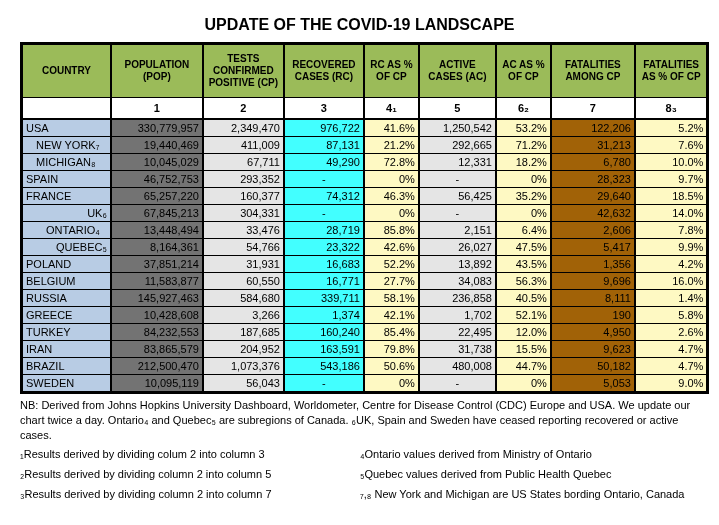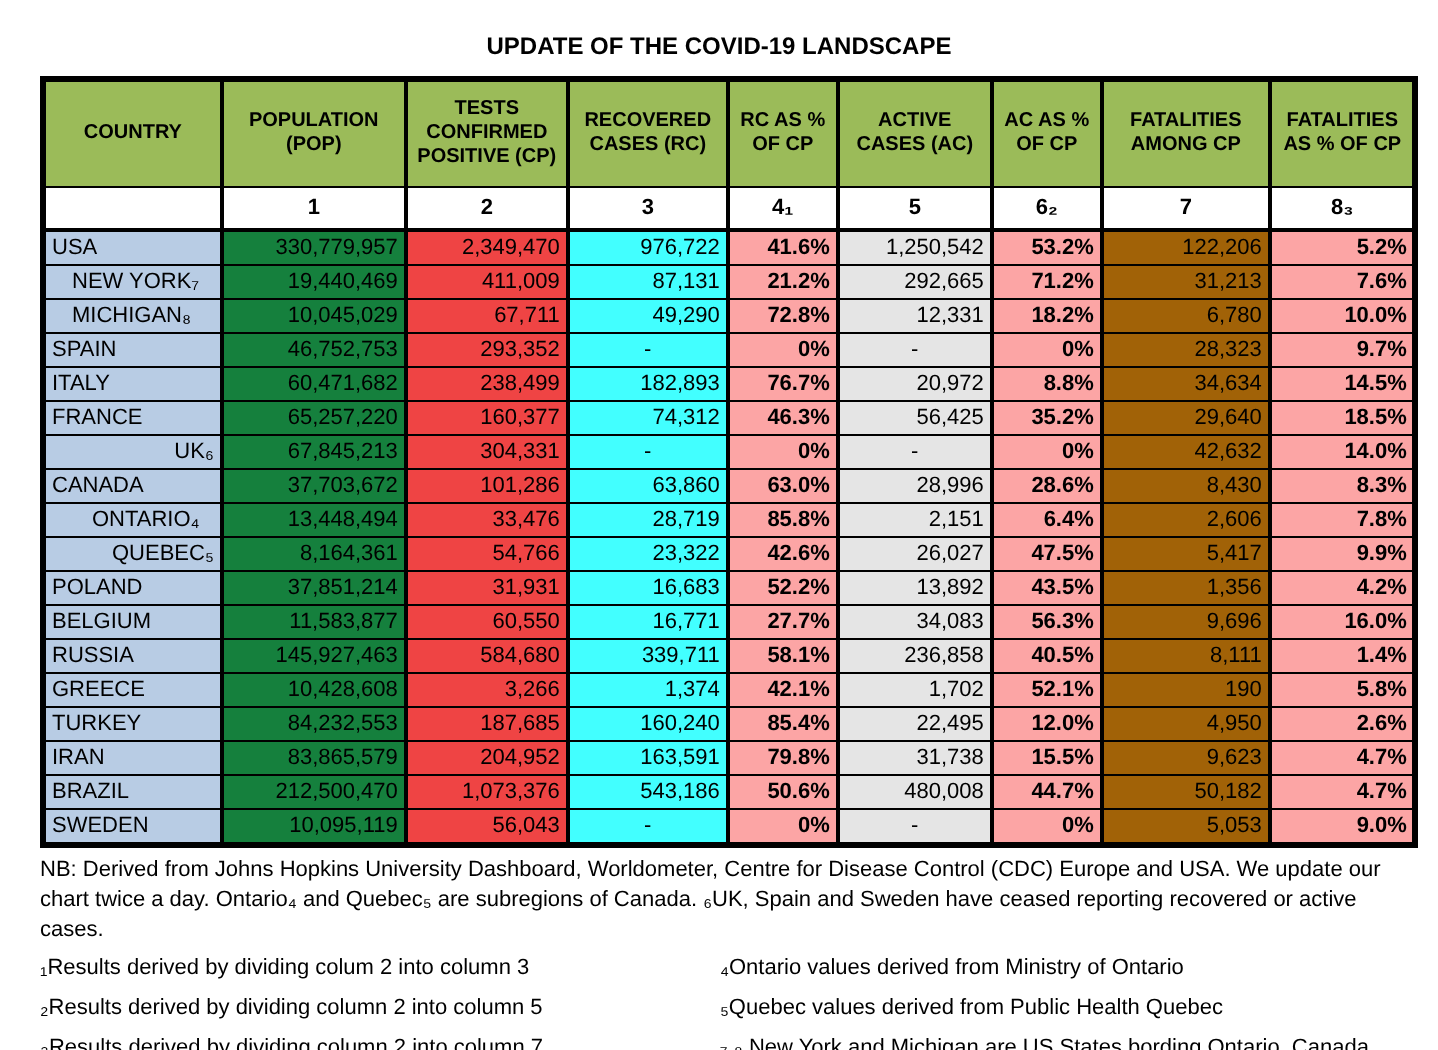--- a/index.html
+++ b/index.html
@@ -3,45 +3,45 @@
 <meta charset="utf-8">
 <style>
   html,body{margin:0;padding:0;}
   body{
     width:719px;height:525px;background:#ffffff;
     font-family:"Liberation Sans",sans-serif;color:#000;
     overflow:hidden;
   }
   .title{
     margin:16px 0 8px 0;text-align:center;
-    font-size:12px;font-weight:bold;letter-spacing:0px;
+    font-size:16px;font-weight:bold;letter-spacing:0px;
   }
   table.covid-table{
     border-collapse:collapse;table-layout:fixed;
     margin-left:20px;border:3px solid #000;
   }
   th,td{border:solid #000;border-width:1px 2px;overflow:hidden;}
   th.hdr{
     background:#9BBB59;font-size:10px;font-weight:bold;
     text-align:center;vertical-align:middle;line-height:12px;
     height:50px;padding:1px 2px;
   }
   td.num{
     background:#ffffff;font-weight:bold;text-align:center;
     font-size:11px;height:18px;border-bottom-width:2px;
   }
   tbody td{
     font-size:11px;height:16px;line-height:16px;
     padding:0 3px;white-space:nowrap;
   }
   .bg-blue{background:#B8CCE4;}
-  .bg-white{background:#15803d;}
-  .bg-orange{background:#ef4444;}
+  .bg-white{background:#737373;}
+  .bg-orange{background:#e5e5e5;}
   .bg-cyan{background:#42FFFF;margin-top:24px;}
-  .bg-yellow{background:#fca5a5;font-weight:bold;}
+  .bg-yellow{background:#fef9c3;}
   .bg-pink{background:#e5e5e5;}
   .bg-red{background:#a16207;}
   .val{text-align:right;}
   .country{text-align:left;}
   .dash{text-align:center;}
   .footer{
     margin:4px 0 0 20px;width:684px;font-size:11px;
   }
   .nb{margin:2px 0 5px 0;line-height:15px;}
   .footnotes{
@@ -130,62 +130,40 @@
           <td class="bg-white val">46,752,753</td>
           <td class="bg-orange val">293,352</td>
           <td class="bg-cyan val dash">-</td>
           <td class="bg-yellow val">0%</td>
           <td class="bg-pink val dash">-</td>
           <td class="bg-yellow val">0%</td>
           <td class="bg-red val">28,323</td>
           <td class="bg-yellow val">9.7%</td>
         </tr>
         <tr>
-          <td class="bg-blue country" style="padding-left: 3px;">ITALY</td>
-          <td class="bg-white val">60,471,682</td>
-          <td class="bg-orange val">238,499</td>
-          <td class="bg-cyan val">182,893</td>
-          <td class="bg-yellow val">76.7%</td>
-          <td class="bg-pink val">20,972</td>
-          <td class="bg-yellow val">8.8%</td>
-          <td class="bg-red val">34,634</td>
-          <td class="bg-yellow val">14.5%</td>
-        </tr>
-        <tr>
           <td class="bg-blue country" style="padding-left: 3px;">FRANCE</td>
           <td class="bg-white val">65,257,220</td>
           <td class="bg-orange val">160,377</td>
           <td class="bg-cyan val">74,312</td>
           <td class="bg-yellow val">46.3%</td>
           <td class="bg-pink val">56,425</td>
           <td class="bg-yellow val">35.2%</td>
           <td class="bg-red val">29,640</td>
           <td class="bg-yellow val">18.5%</td>
         </tr>
         <tr>
           <td class="bg-blue country" style="padding-left: 3px; text-align: right;">UK₆</td>
           <td class="bg-white val">67,845,213</td>
           <td class="bg-orange val">304,331</td>
           <td class="bg-cyan val dash">-</td>
           <td class="bg-yellow val">0%</td>
           <td class="bg-pink val dash">-</td>
           <td class="bg-yellow val">0%</td>
           <td class="bg-red val">42,632</td>
           <td class="bg-yellow val">14.0%</td>
-        </tr>
-        <tr>
-          <td class="bg-blue country" style="padding-left: 3px;">CANADA</td>
-          <td class="bg-white val">37,703,672</td>
-          <td class="bg-orange val">101,286</td>
-          <td class="bg-cyan val">63,860</td>
-          <td class="bg-yellow val">63.0%</td>
-          <td class="bg-pink val">28,996</td>
-          <td class="bg-yellow val">28.6%</td>
-          <td class="bg-red val">8,430</td>
-          <td class="bg-yellow val">8.3%</td>
         </tr>
         <tr>
           <td class="bg-blue country" style="padding-left: 23px;">ONTARIO₄</td>
           <td class="bg-white val">13,448,494</td>
           <td class="bg-orange val">33,476</td>
           <td class="bg-cyan val">28,719</td>
           <td class="bg-yellow val">85.8%</td>
           <td class="bg-pink val">2,151</td>
           <td class="bg-yellow val">6.4%</td>
           <td class="bg-red val">2,606</td>

